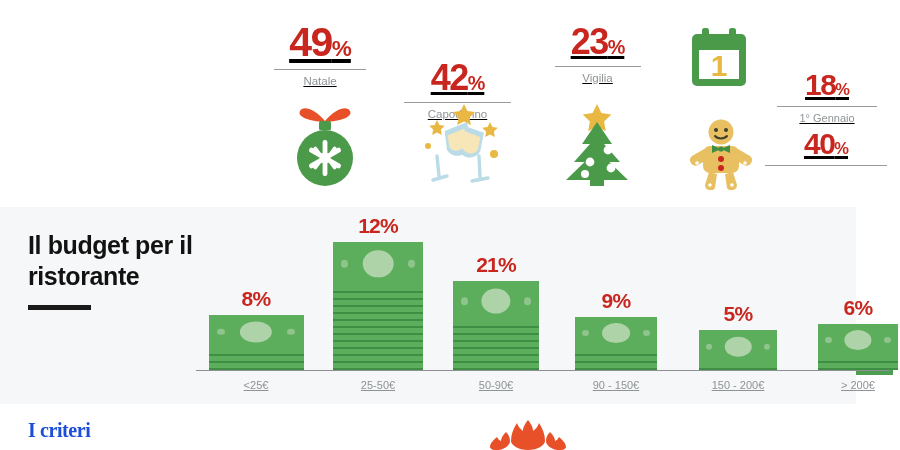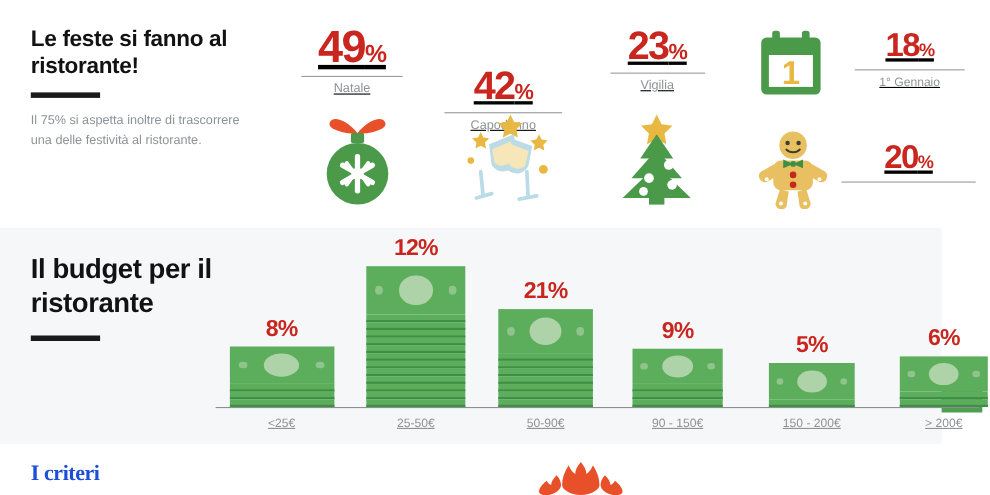--- a/index.html
+++ b/index.html
@@ -40,21 +40,21 @@
 
   #stat-capodanno{left:395px;top:24px;width:125px;}
   #stat-capodanno .num{font-size:36px;margin-top:36px;}
   #stat-capodanno .bar{width:107px;}
 
   #stat-vigilia{left:545px;top:24px;width:105px;}
   #stat-vigilia .num{font-size:36px;}
   #stat-vigilia .bar{width:86px;}
 
   #stat-gennaio{left:772px;top:27px;width:110px;}
-  #stat-gennaio .num{font-size:30px;}
+  #stat-gennaio .num{font-size:30px;margin-top:43px;}
   #stat-gennaio .bar{width:100px;}
   #stat-gennaio .cap{font-size:11px;}
 
   #stat-stefano{left:762px;top:129px;width:128px;}
   #stat-stefano .num{font-size:30px;}
   #stat-stefano .bar{width:122px;}
   #stat-stefano .cap{font-size:11.5px;}
 
   .icon-slot{position:absolute;}
   #icon-ornament{left:285px;top:95px;width:80px;height:95px;}
@@ -120,25 +120,20 @@
   }
   #icon-flame{position:absolute;left:482px;top:418px;width:92px;height:32px;}
 </style>
 </head>
 <body>
 
 <div class="stage">
 
   <div id="section-holidays">
 
-    <div class="intro">
-      <h1>Le feste si fanno al ristorante!</h1>
-      <div class="rule"></div>
-      <p>Il 75% si aspetta inoltre di trascorrere una delle festività al ristorante.</p>
-    </div>
 
     <div class="stat" id="stat-natale">
       <div class="num"><span>49</span><span class="pc">%</span></div>
       <div class="bar"></div>
       <div class="cap">Natale</div>
     </div>
 
     <div class="stat" id="stat-capodanno">
       <div class="num"><span>42</span><span class="pc">%</span></div>
       <div class="bar"></div>
@@ -151,21 +146,21 @@
       <div class="cap">Vigilia</div>
     </div>
 
     <div class="stat" id="stat-gennaio">
       <div class="num"><span>18</span><span class="pc">%</span></div>
       <div class="bar"></div>
       <div class="cap">1° Gennaio</div>
     </div>
 
     <div class="stat" id="stat-stefano">
-      <div class="num"><span>20</span><span class="pc">%</span></div>
+      <div class="num"><span>40</span><span class="pc">%</span></div>
       <div class="bar"></div>
     </div>
 
     <div class="icon-slot" id="icon-ornament">
       <svg viewBox="0 0 80 95" width="80" height="95">
         <path d="M40 26 C30 14 18 10 15 16 C12 22 24 26 40 27 C56 26 68 22 65 16 C62 10 50 14 40 26 Z" fill="#E8502A"></path>
         <rect x="34" y="26" width="12" height="9" rx="1.5" fill="#4A9A4A"></rect>
         <circle cx="40" cy="63" r="28" fill="#4A9A4A"></circle>
         <g fill="#ffffff">
           <rect x="37.6" y="45" width="4.8" height="36" rx="2.2"></rect>

